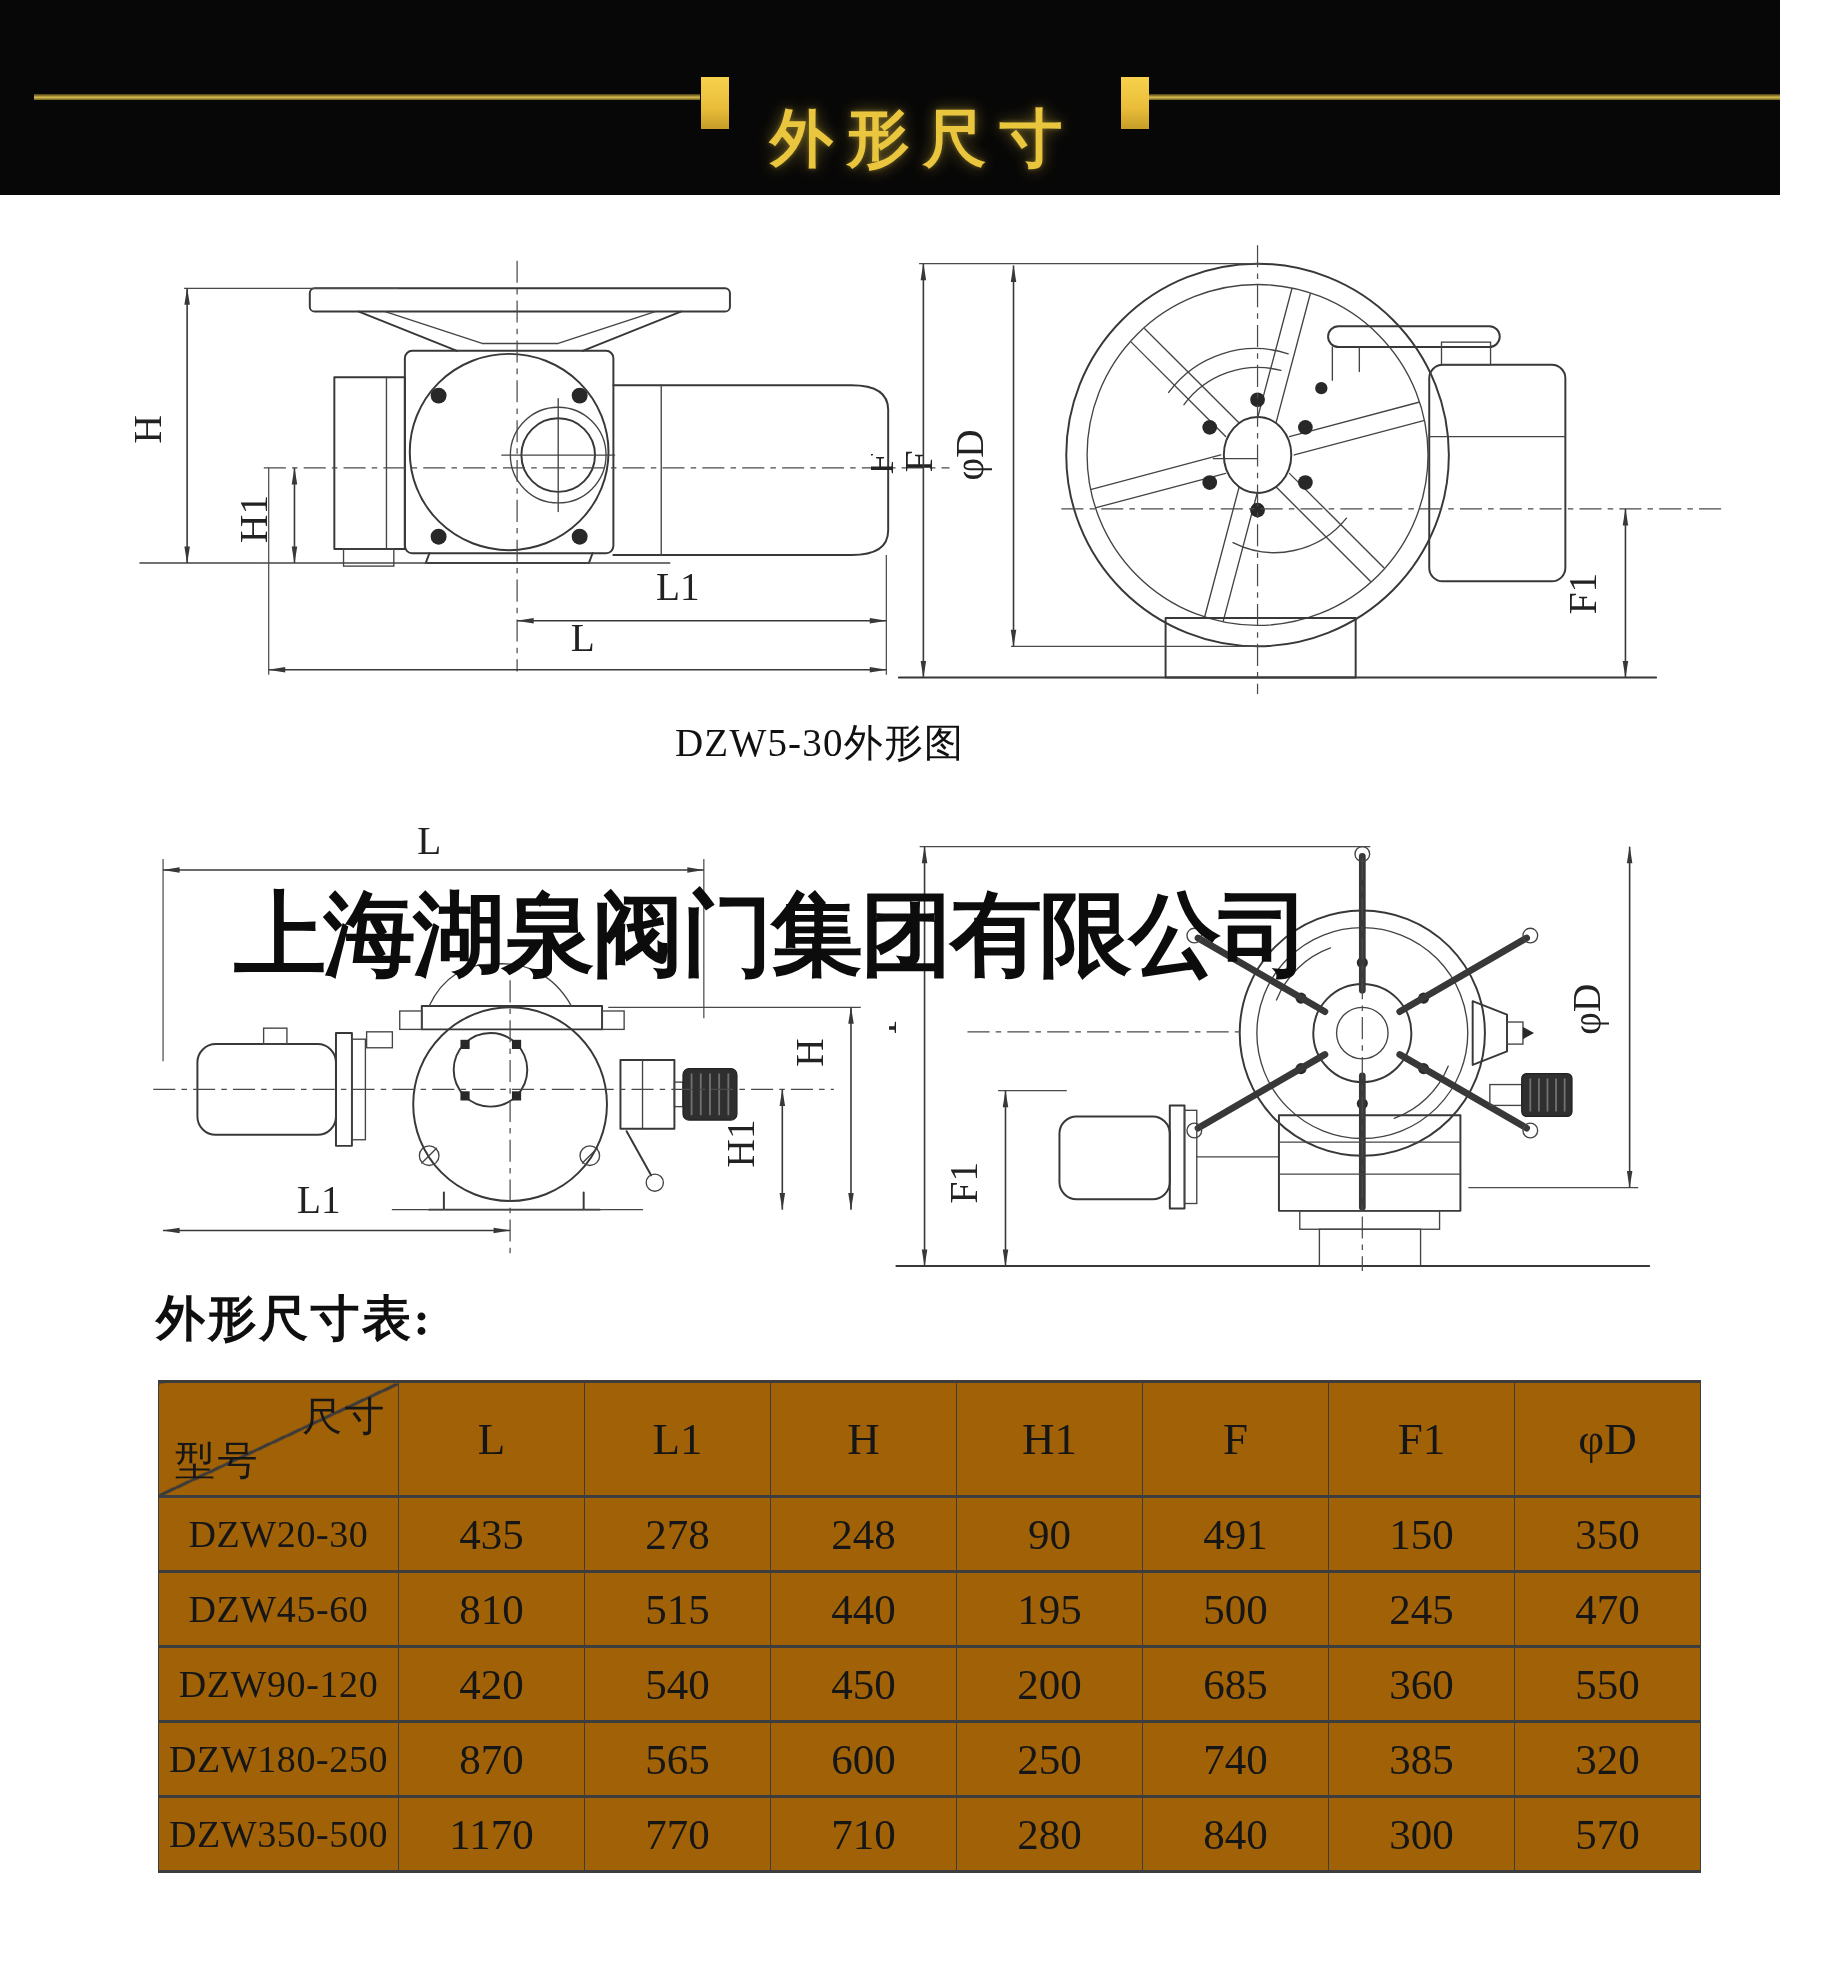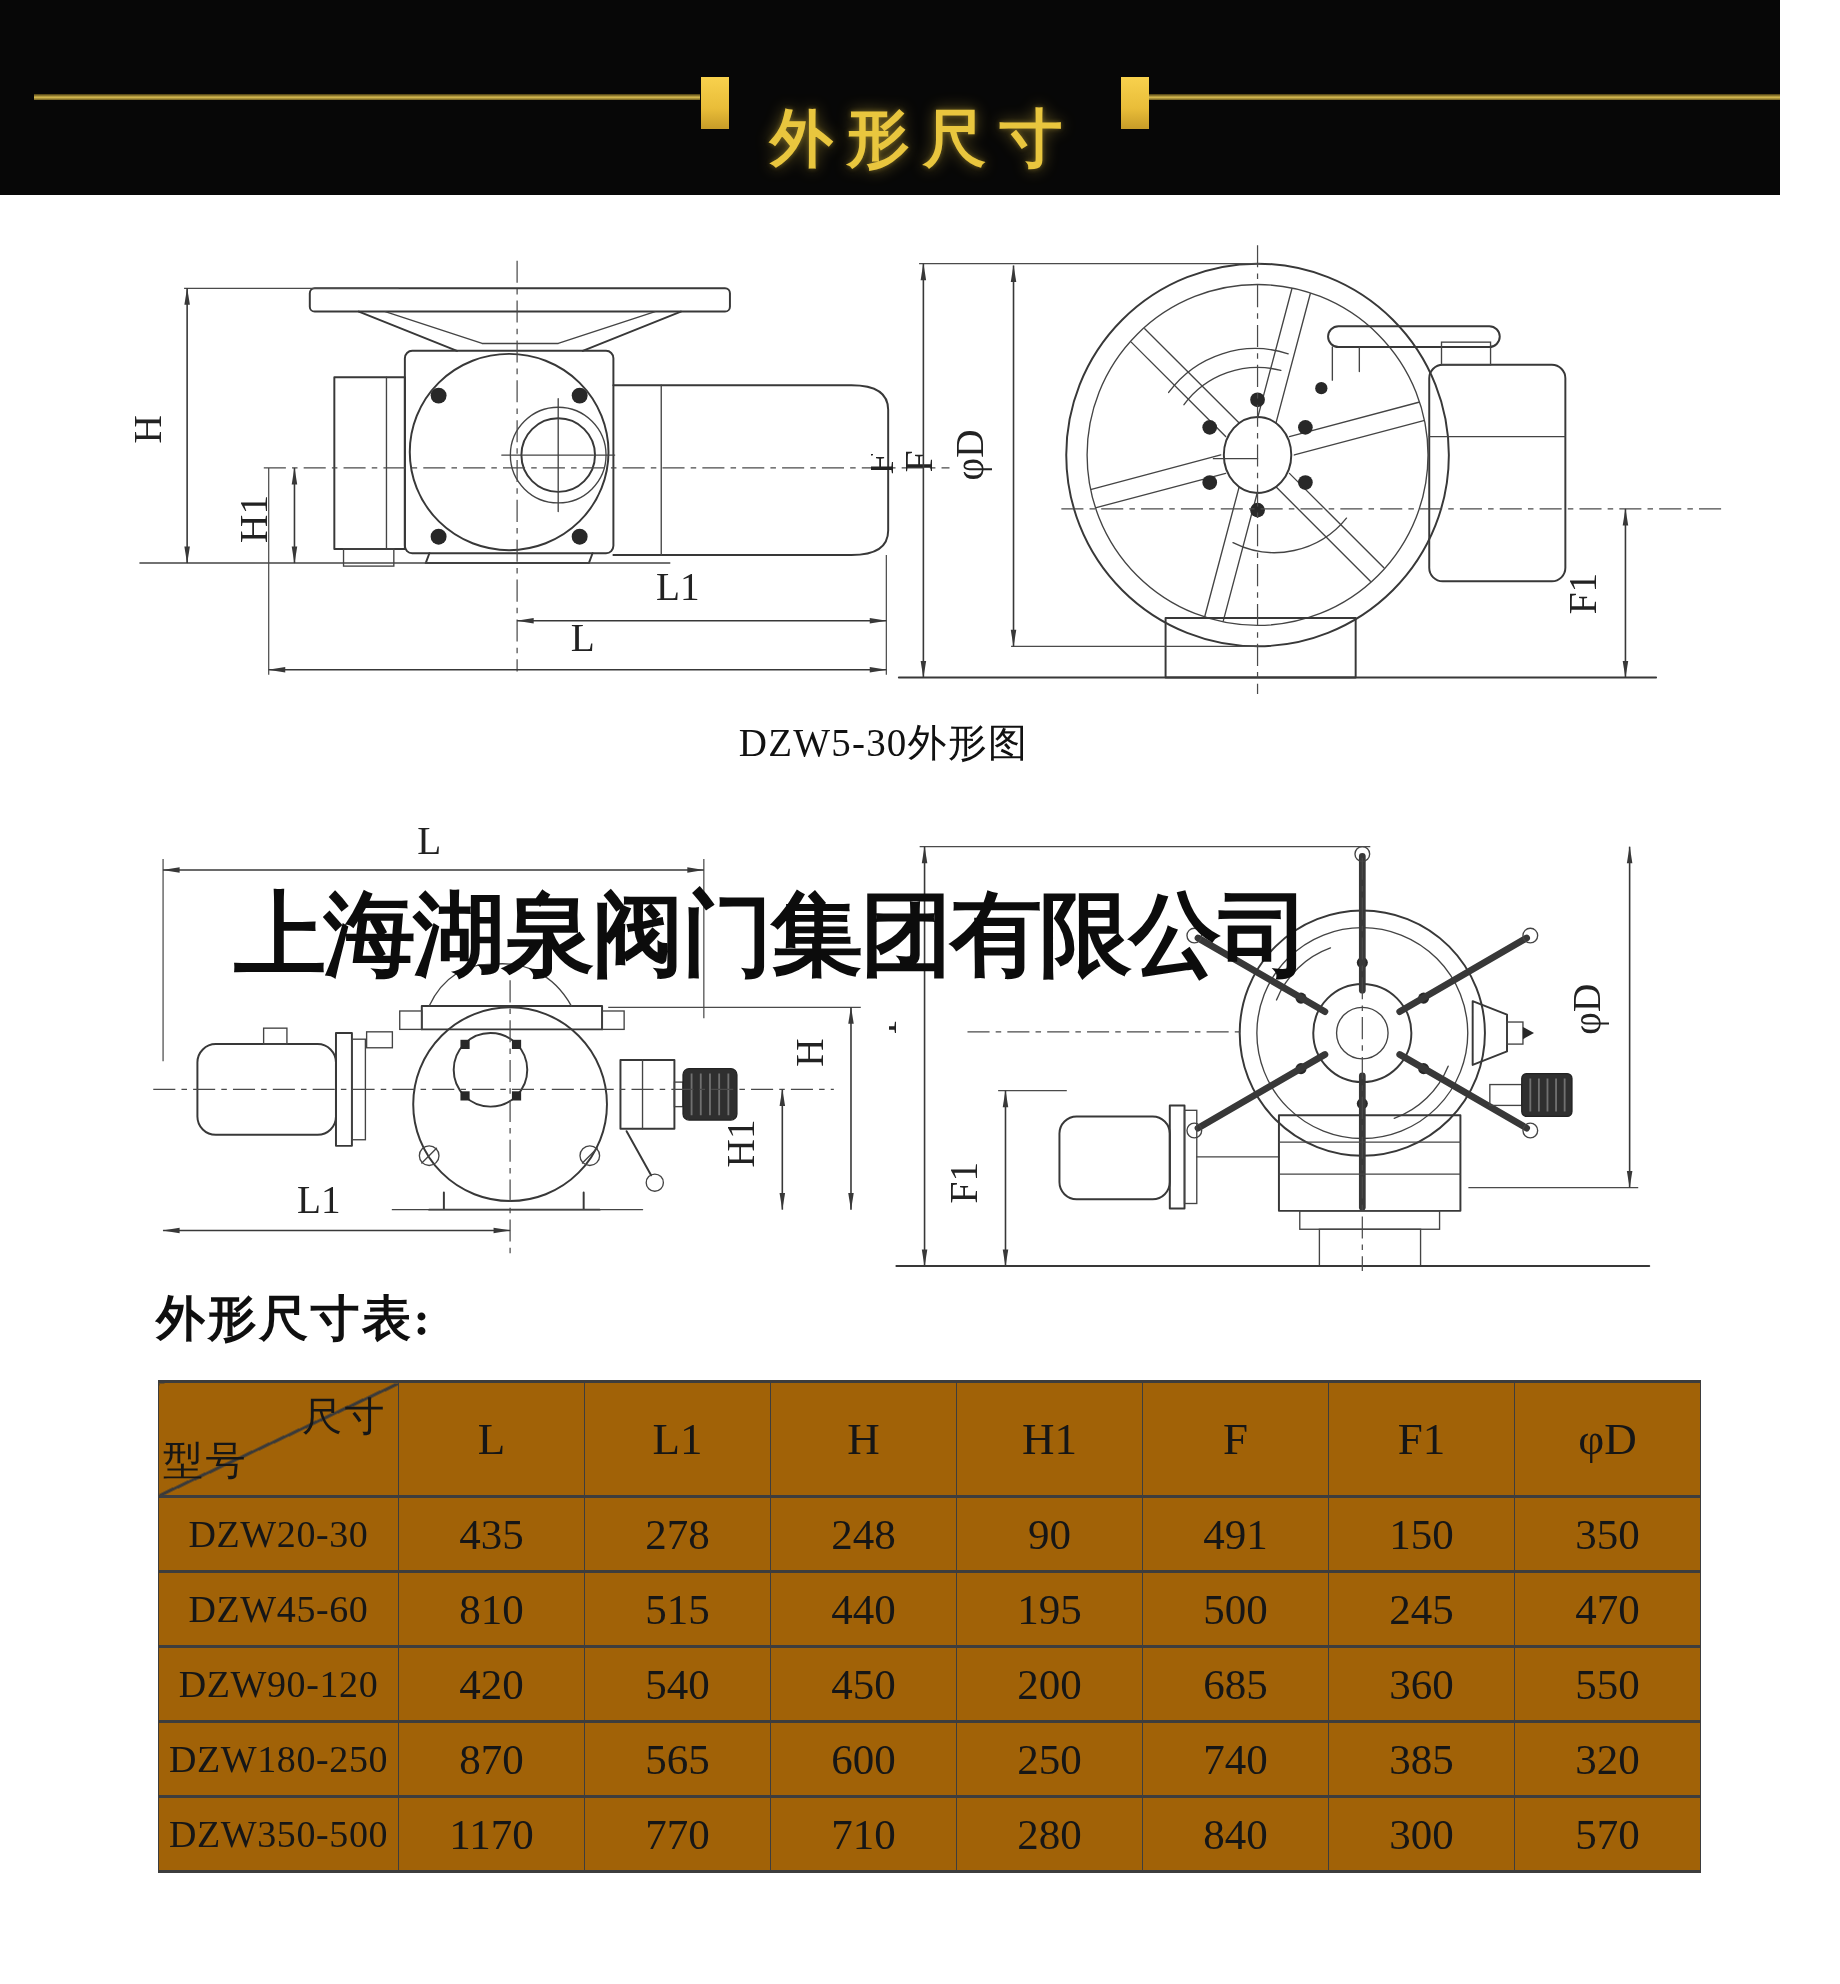--- a/index.html
+++ b/index.html
@@ -25,41 +25,41 @@
   .m3{stroke:#383838;stroke-width:3.2;fill:none;stroke-linecap:round;stroke-linejoin:round;}
   .m2{stroke:#444;stroke-width:2.2;fill:none;stroke-linecap:round;}
   .dim{stroke:#383838;stroke-width:2.6;fill:none;}
   .ext{stroke:#4a4a4a;stroke-width:2;fill:none;}
   .cl{stroke:#4a4a4a;stroke-width:2;fill:none;stroke-dasharray:36 10 9 10;}
   .bolt{fill:#282828;stroke:none;}
   .dimtext{font-family:"Liberation Serif","DejaVu Serif",serif;font-size:64px;fill:#222;text-anchor:middle;}
   .knob{fill:#2f2f2f;stroke:#222;stroke-width:2;}
   .kst{stroke:#707070;stroke-width:3;}
 
-  .caption{position:absolute;left:675px;top:716px;width:417px;text-align:center;
+  .caption{position:absolute;left:675px;top:716px;width:417px;text-align:left;
         font-size:39px;color:#111;letter-spacing:1.2px;}
   .watermark{position:absolute;left:234px;top:873px;white-space:nowrap;
         font-family:"Liberation Sans","DejaVu Sans",sans-serif;font-weight:700;
         font-size:92px;letter-spacing:-2.5px;color:#0c0c0c;z-index:5;}
 
   
   .tbl-heading{position:absolute;left:156px;top:1286px;font-size:49px;font-weight:700;
         letter-spacing:2.5px;color:#0f0f0f;}
   table.dims{position:absolute;left:158px;top:1380px;width:1542px;
         border-collapse:collapse;table-layout:fixed;background:#a16207;}
   table.dims th,table.dims td{border:1.8px solid #3d3d3d;border-top-width:3.7px;border-bottom-width:3.7px;
         text-align:center;vertical-align:middle;padding:0;
         font-family:"Liberation Serif","DejaVu Serif",serif;font-weight:400;color:#161616;}
   table.dims thead tr{height:115px;}
   table.dims tbody tr{height:75px;}
   th.corner{position:relative;
         background-image:linear-gradient(to bottom right,transparent calc(50% - 1.5px),
           #3a3a3a calc(50% - 1.5px) calc(50% + 1.5px),transparent calc(50% + 1.5px));}
   th.corner .ct{position:absolute;top:6.1px;right:11px;font-size:40px;letter-spacing:2.5px;}
-  th.corner .cb{position:absolute;bottom:7.4px;left:4px;font-size:40px;letter-spacing:2.5px;}
+  th.corner .cb{position:absolute;bottom:7.4px;left:16px;font-size:40px;letter-spacing:2.5px;}
   th.colhead{font-size:45px;}
   td.model{font-size:38px;letter-spacing:0.6px;}
   td.val{font-size:43px;}
 </style>
 </head>
 <body>
 
 <div class="page">
 
   <header class="banner">

